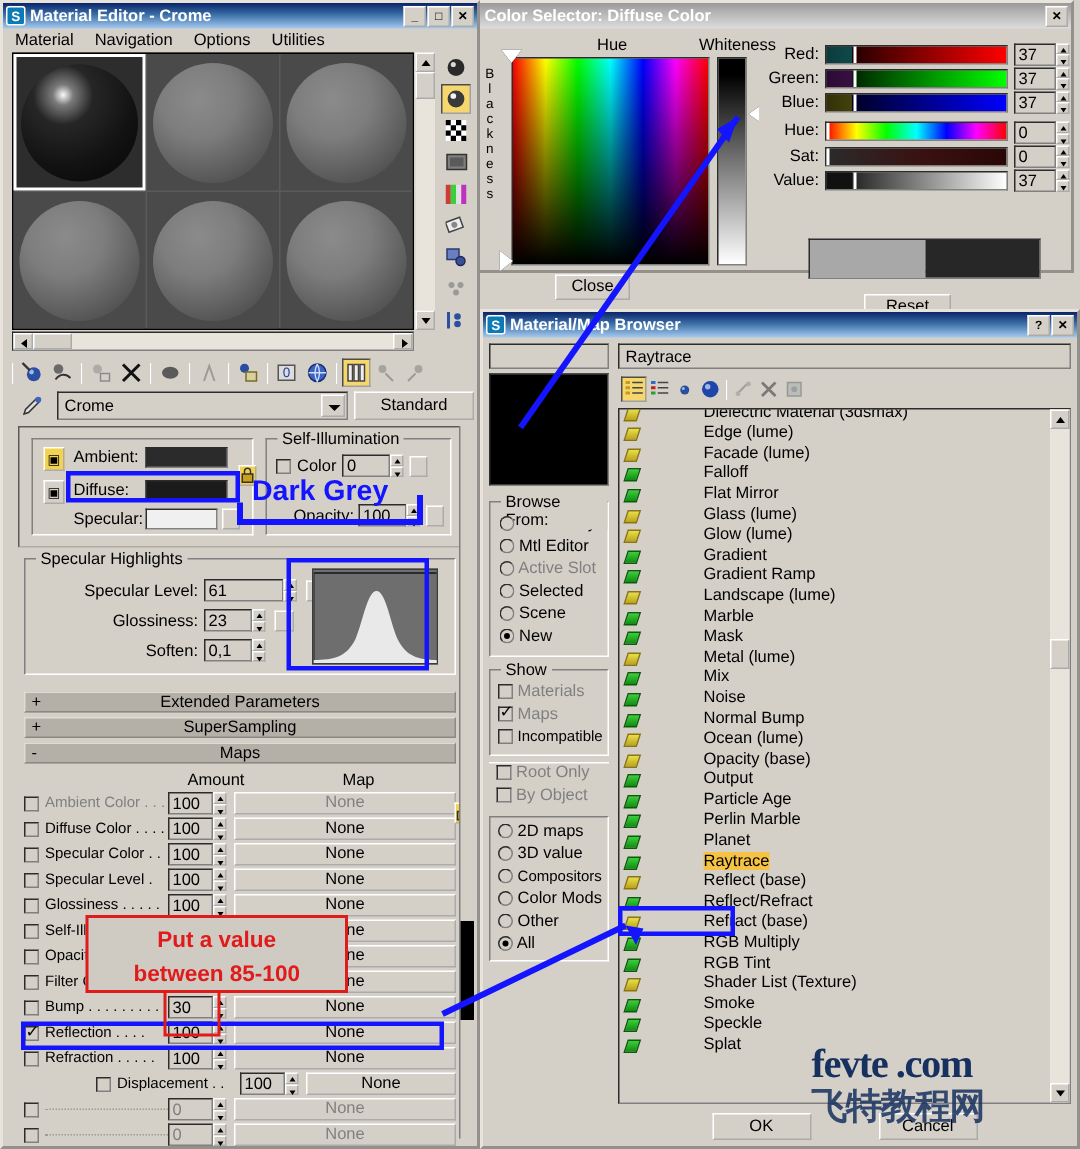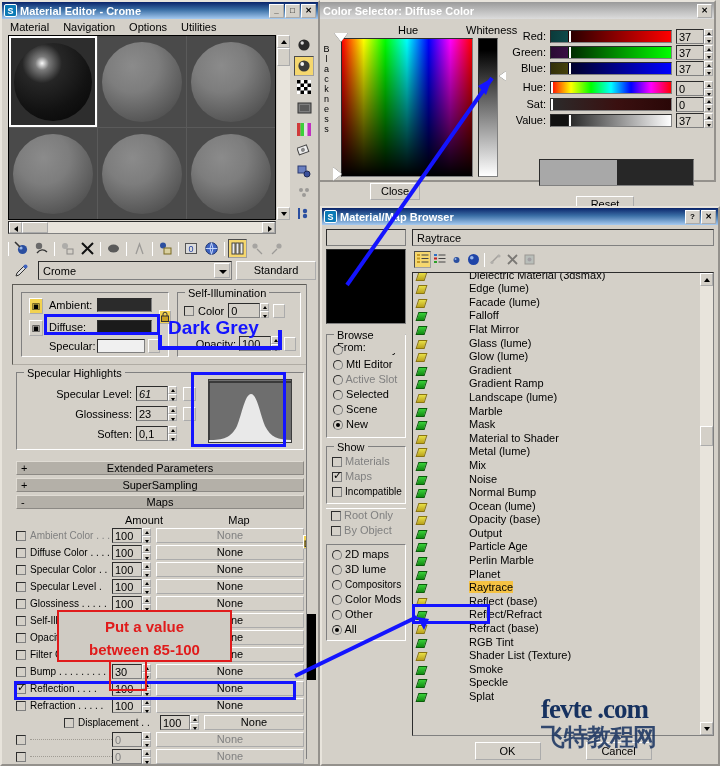--- a/index.html
+++ b/index.html
@@ -202,21 +202,21 @@
         <div style="height:15px;"><span class="chk"></span> <span style="font-size:10px;">Incompatible</span></div>
       </div>
 
       <div style="margin-top:4px; padding-left:5px; border-top:1px solid #fff;">
         <div class="dis" style="height:15px;"><span class="chk dis"></span> <span>Root Only</span></div>
         <div class="dis" style="height:15px;"><span class="chk dis"></span> <span>By Object</span></div>
       </div>
 
       <div class="grp" style="margin-top:5px; padding:3px 2px 2px 5px;">
         <div style="height:15px;"><span class="radio"></span> <span>2D maps</span></div>
-        <div style="height:15px;"><span class="radio"></span> <span>3D lume</span></div>
+        <div style="height:15px;"><span class="radio"></span> <span>3D value</span></div>
         <div style="height:15px;"><span class="radio"></span> <span style="font-size:10px;">Compositors</span></div>
         <div style="height:15px;"><span class="radio"></span> <span>Color Mods</span></div>
         <div style="height:15px;"><span class="radio"></span> <span>Other</span></div>
         <div style="height:15px;"><span class="radio on"></span> <span>All</span></div>
       </div>
     </div>
 
     <div style="position:absolute; left:90px; top:4px; right:4px;">
       <div class="sunk" style="height:17px; background:#d4d0c8; padding:2px 4px;">
         <span>Raytrace</span>
@@ -334,24 +334,20 @@
           <div class="listrow">
                 <span class="mapicon g"></span>
                 <span>Marble</span>
               </div>
           <div class="listrow">
                 <span class="mapicon g"></span>
                 <span>Mask</span>
               </div>
           <div class="listrow">
                 <span class="mapicon y"></span>
-                <span>Material to Shader</span>
-              </div>
-          <div class="listrow">
-                <span class="mapicon y"></span>
                 <span>Metal (lume)</span>
               </div>
           <div class="listrow">
                 <span class="mapicon g"></span>
                 <span>Mix</span>
               </div>
           <div class="listrow">
                 <span class="mapicon g"></span>
                 <span>Noise</span>
               </div>
@@ -391,20 +387,24 @@
                 <span class="mapicon y"></span>
                 <span>Reflect (base)</span>
               </div>
           <div class="listrow">
                 <span class="mapicon g"></span>
                 <span>Reflect/Refract</span>
               </div>
           <div class="listrow">
                 <span class="mapicon y"></span>
                 <span>Refract (base)</span>
+              </div>
+          <div class="listrow">
+                <span class="mapicon g"></span>
+                <span>RGB Multiply</span>
               </div>
           <div class="listrow">
                 <span class="mapicon g"></span>
                 <span>RGB Tint</span>
               </div>
           <div class="listrow">
                 <span class="mapicon y"></span>
                 <span>Shader List (Texture)</span>
               </div>
           <div class="listrow">
@@ -722,21 +722,21 @@
       </div>
     </div>
   </div>
 
   <div style="position:absolute; left:10px; top:366px; width:296px; height:84px;">
     <div class="grp" style="position:absolute; left:4px; top:4px; width:288px; height:78px;">
       <span class="grp-lbl">Specular Highlights</span>
     </div>
     <div style="position:absolute; left:30px; top:18px; display:flex; align-items:center;">
       <span style="width:90px; text-align:right; margin-right:4px;">Specular Level:</span>
-      <span class="numfield" style="width:32px; display:inline-block;font-style:italic;">61</span>
+      <span class="numfield" style="width:53px; display:inline-block;">61</span>
       <span class="spin">
           <i></i>
           <i></i>
         </span>
       <span style="width:13px;height:14px;margin-left:6px;border:1px outset #fff;background:#d4d0c8;display:inline-block;"></span>
     </div>
     <div style="position:absolute; left:30px; top:38px; display:flex; align-items:center;">
       <span style="width:90px; text-align:right; margin-right:4px;">Glossiness:</span>
       <span class="numfield" style="width:32px; display:inline-block;">23</span>
       <span class="spin">

